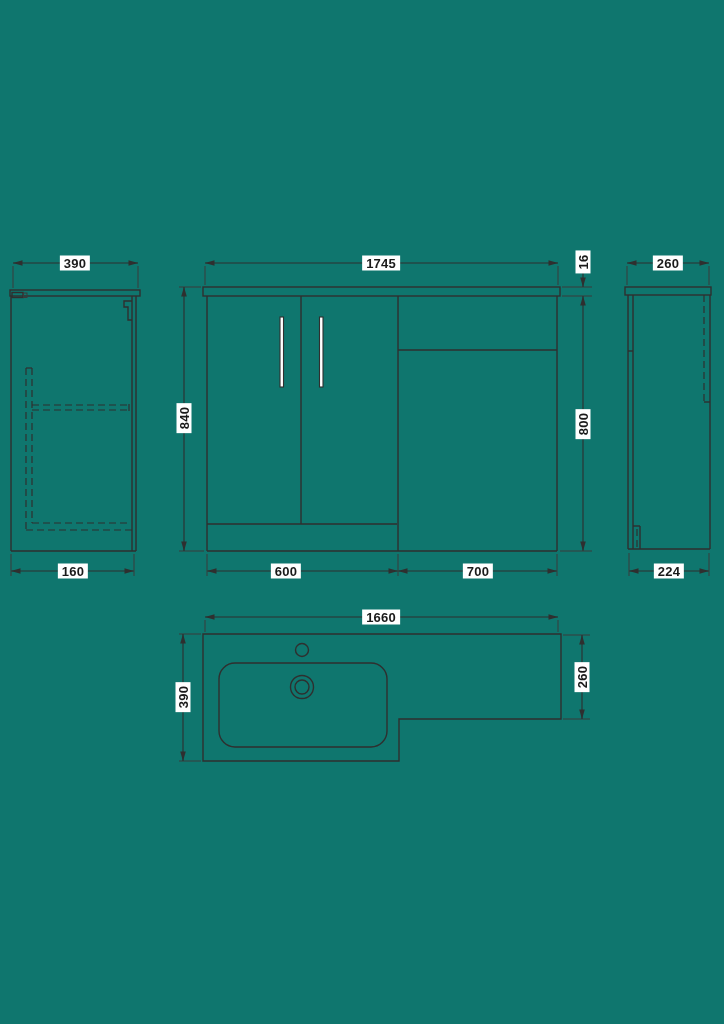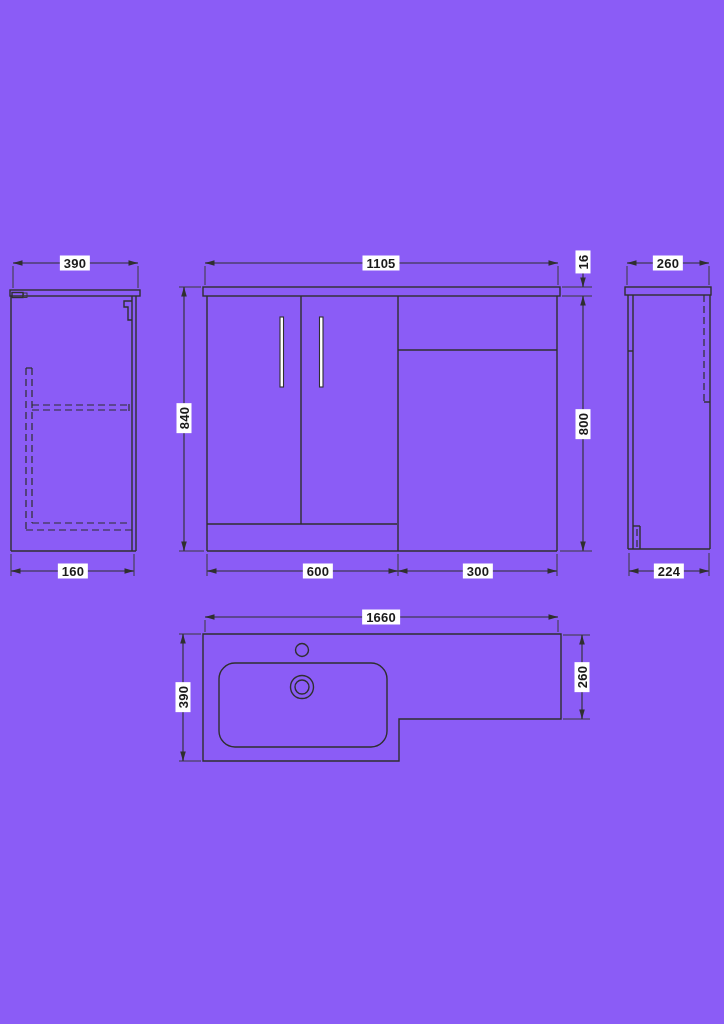--- a/index.html
+++ b/index.html
@@ -1,20 +1,20 @@
 <!DOCTYPE html>
 <html><head>
 <meta charset="utf-8">
 <style>
   html, body { margin: 0; padding: 0; background: #ffffff; }
   #stage {
     position: relative;
     width: 724px;
     height: 1024px;
-    background: #8b5cf6;
+    background: #0f766e;
     font-family: "Liberation Sans", "DejaVu Sans", sans-serif;
     overflow: hidden;
   }
   #linework { position: absolute; left: 0; top: 0; }
   .obj  { stroke: #2f2f2f; stroke-width: 1.4; fill: none; }
   .thin { stroke: #2f2f2f; stroke-width: 1.1; fill: none; }
   .ext  { stroke: #3a3a3a; stroke-width: 1; fill: none; }
   .dim  { stroke: #2f2f2f; stroke-width: 1.1; fill: none; }
   .hid  { stroke: #2f2f2f; stroke-width: 1.2; fill: none; stroke-dasharray: 7 4; }
   .fillwhite { fill: #ffffff; }
@@ -143,26 +143,26 @@
       <line class="dim" x1="183" y1="634" x2="183" y2="761" marker-start="url(#ah)" marker-end="url(#ah)"></line>
       <line class="ext" x1="563" y1="635" x2="590" y2="635"></line>
       <line class="ext" x1="563" y1="719" x2="590" y2="719"></line>
       <line class="dim" x1="582" y1="635" x2="582" y2="719" marker-start="url(#ah)" marker-end="url(#ah)"></line>
     </g>
   </svg>
 
   <span class="dim-label" style="left:75px; top:263px;">390</span>
   <span class="dim-label" style="left:73px; top:571px;">160</span>
 
-  <span class="dim-label" style="left:381px; top:263px;">1105</span>
+  <span class="dim-label" style="left:381px; top:263px;">1745</span>
   <span class="dim-label rot" style="left:184px; top:418px;">840</span>
   <span class="dim-label rot" style="left:583px; top:262px;">16</span>
   <span class="dim-label rot" style="left:583px; top:424px;">800</span>
-  <span class="dim-label" style="left:318px; top:571px;text-align:right;">600</span>
-  <span class="dim-label" style="left:478px; top:571px;">300</span>
+  <span class="dim-label" style="left:286px; top:571px;text-align:right;">600</span>
+  <span class="dim-label" style="left:478px; top:571px;">700</span>
 
   <span class="dim-label" style="left:668px; top:263px;">260</span>
   <span class="dim-label" style="left:669px; top:571px;">224</span>
 
   <span class="dim-label" style="left:381px; top:617px;">1660</span>
   <span class="dim-label rot" style="left:183px; top:697px;">390</span>
   <span class="dim-label rot" style="left:582px; top:677px;">260</span>
 
 </div>
 

